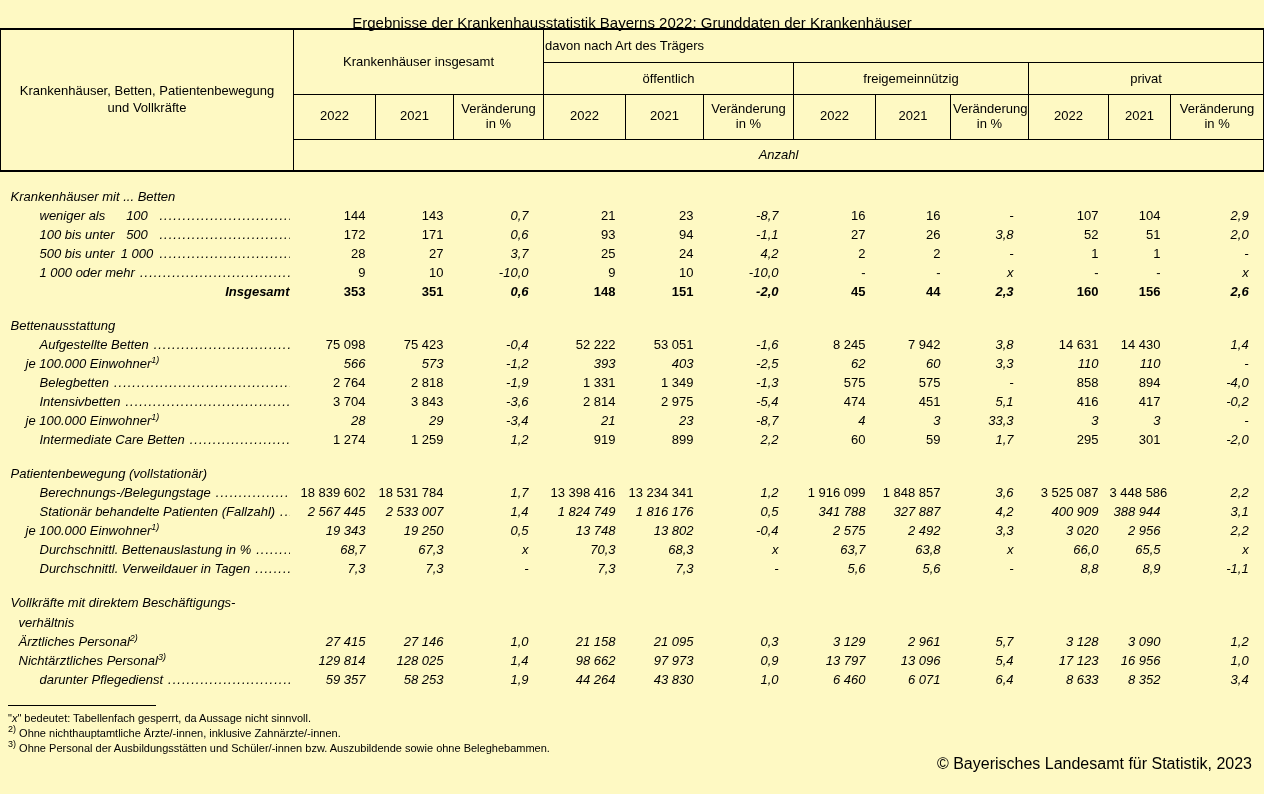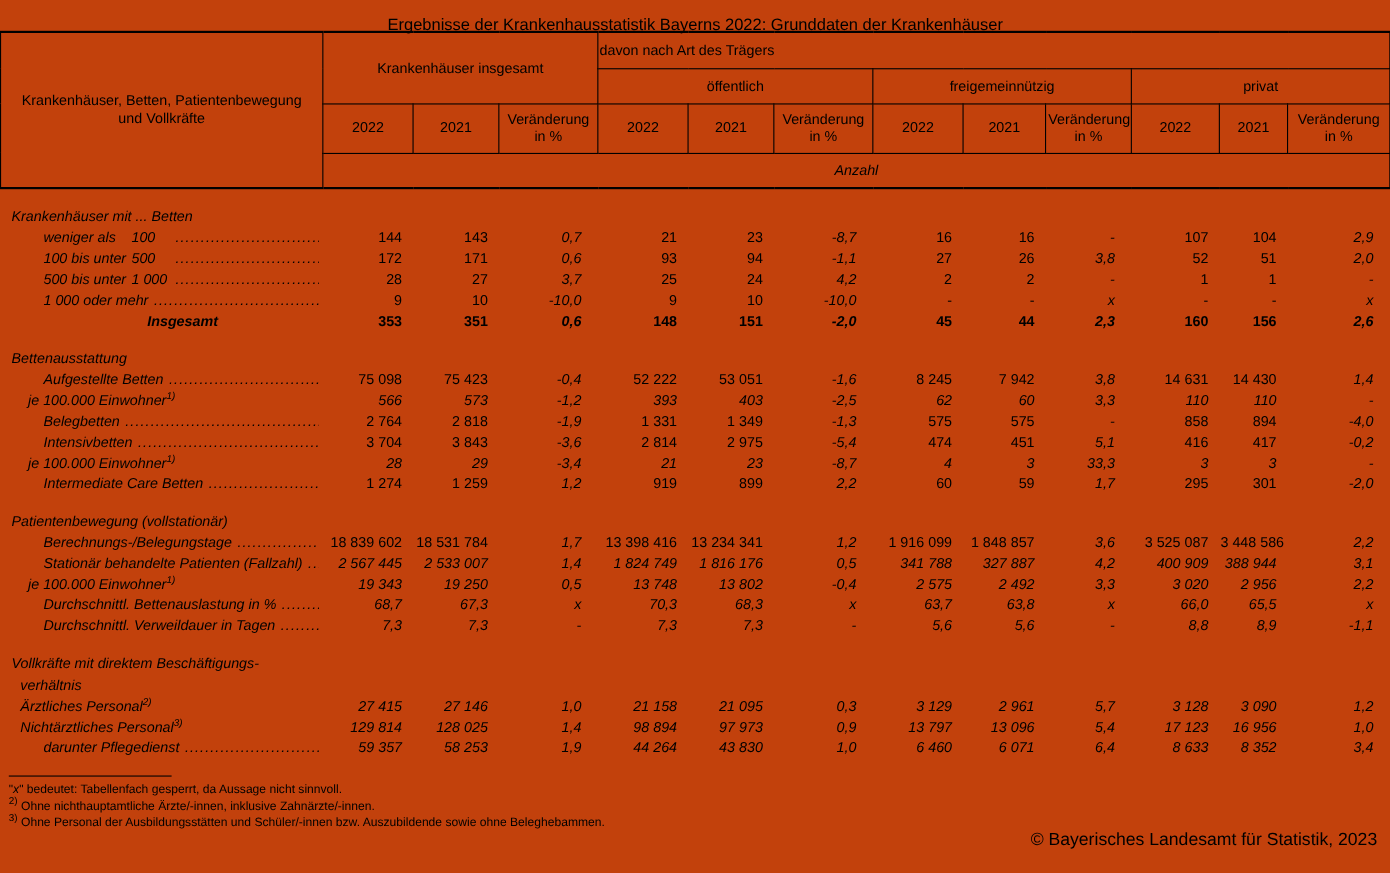--- a/index.html
+++ b/index.html
@@ -1,16 +1,16 @@
 <!DOCTYPE html>
 <html><head>
 <meta charset="utf-8">
 <style>
   html,body{margin:0;padding:0;background:#fff;}
-  .page{position:relative;width:1264px;height:794px;background:#c2410c;overflow:hidden;
+  .page{position:relative;width:1264px;height:794px;background:#fef9c3;overflow:hidden;
         font-family:"Liberation Sans","DejaVu Sans",sans-serif;color:#000;}
   .title{width:1264px;text-align:center;font-size:15px;padding-top:14px;height:28px;box-sizing:border-box;}
   table.stat{border-collapse:collapse;table-layout:fixed;width:1263px;margin:0;}
   table.stat th{font-weight:normal;font-size:13px;}
   table.stat td{font-size:13px;}
   
   .th-stub{border-left:1px solid #000;border-right:1px solid #000;border-top:2px solid #000;border-bottom:2px solid #000;
            text-align:center;white-space:pre-line;line-height:1.3;margin-left:48px;}
   .th-total{border-top:2px solid #000;border-right:1px solid #000;border-bottom:1px solid #000;text-align:center;}
   .th-traeger{border-top:2px solid #000;border-right:1px solid #000;border-bottom:1px solid #000;text-align:left;}
@@ -21,28 +21,28 @@
   
   tbody tr.data-row{height:18px;}
   tbody tr.section-heading-row{height:18px;}
   tbody tr.h2{height:20px;}
   tbody tr.gap-row td{height:13px;}
   td.stub{white-space:nowrap;overflow:hidden;padding-right:4px;box-sizing:border-box;font-style:italic;}
   td.stub.flex{display:flex;align-items:baseline;padding-left:39px;}
   tbody td{vertical-align:bottom;line-height:17px;}
   .ind0{padding-left:10px;} .ind1{padding-left:18px;} .ind2{padding-left:25px;} .ind3{padding-left:40px;}
   .range-prefix{display:inline-block;flex:0 0 auto;width:80px;}
-  .range-num{display:inline-block;flex:0 0 auto;width:35px;text-align:left;}
+  .range-num{display:inline-block;flex:0 0 auto;width:35px;text-align:center;}
   .dots{flex:1 1 auto;overflow:hidden;white-space:nowrap;margin-left:5px;letter-spacing:1px;}
   .dots::after{content:"....................................................................................................";}
   td.c{text-align:right;padding-right:10px;white-space:nowrap;}
   td.v{text-align:right;padding-right:15px;white-space:nowrap;font-style:italic;}
   td.ital{font-style:italic;}
   .bold{font-weight:bold;}
-  td.aright{text-align:center;padding-right:4px;padding-left:42px;}
+  td.aright{text-align:right;padding-right:4px;padding-left:42px;}
   sup{font-size:9px;line-height:0;vertical-align:super;}
   
   .footnotes{margin:16px 0 0 8px;font-size:11px;line-height:15px;}
   .fn-rule{width:148px;border-top:1px solid #000;margin-bottom:5px;}
   .fn{white-space:nowrap;}
   .fn i{font-style:italic;}
   .copyright{position:absolute;right:12px;top:755px;font-size:16px;}
 </style>
 </head>
 <body>
@@ -426,21 +426,21 @@
           <td class="v ital">5,7</td>
           <td class="c ital">3 128</td>
           <td class="c ital">3 090</td>
           <td class="v ital">1,2</td>
         </tr>
         <tr class="data-row">
           <td class="stub ind1"><span>Nichtärztliches Personal</span><sup>3)</sup></td>
           <td class="c ital">129 814</td>
           <td class="c ital">128 025</td>
           <td class="v ital">1,4</td>
-          <td class="c ital">98 894</td>
+          <td class="c ital">98 662</td>
           <td class="c ital">97 973</td>
           <td class="v ital">0,9</td>
           <td class="c ital">13 797</td>
           <td class="c ital">13 096</td>
           <td class="v ital">5,4</td>
           <td class="c ital">17 123</td>
           <td class="c ital">16 956</td>
           <td class="v ital">1,0</td>
         </tr>
         <tr class="data-row">

